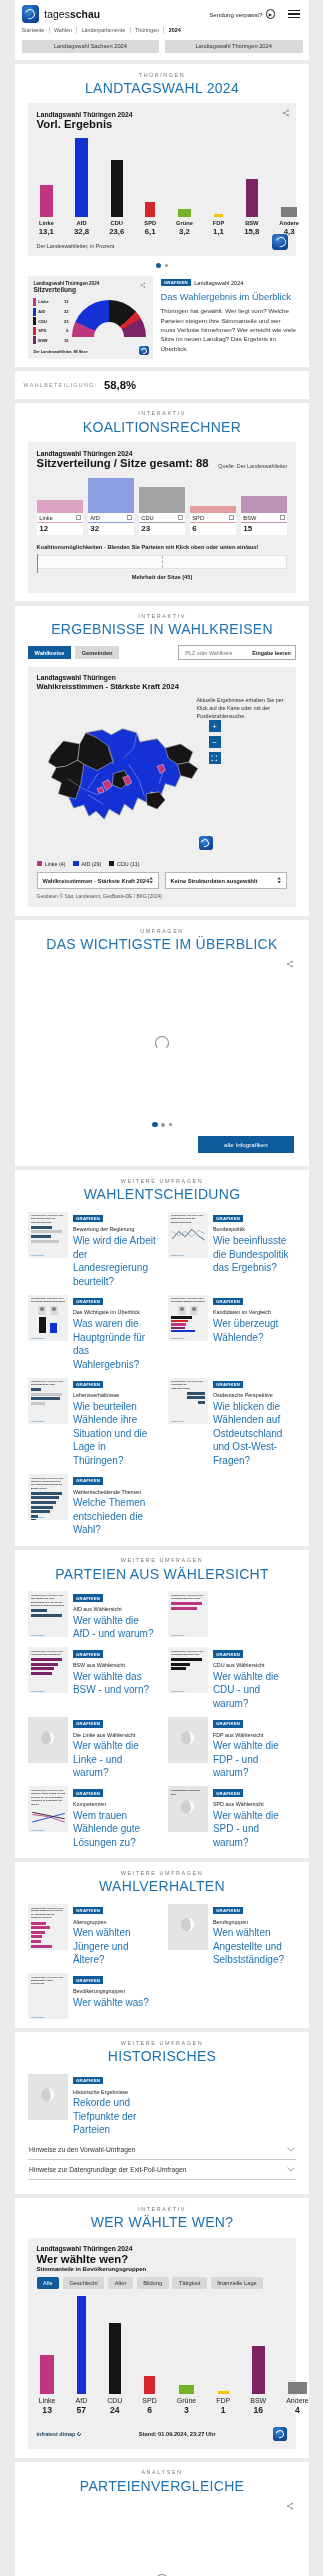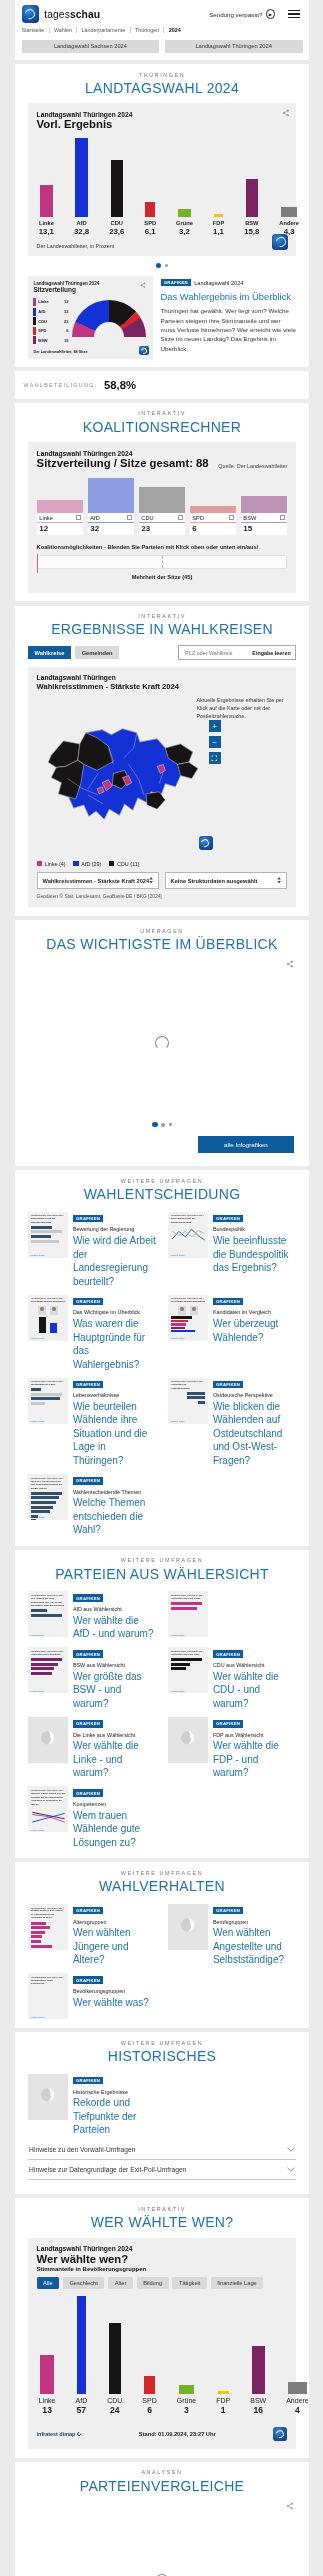--- a/index.html
+++ b/index.html
@@ -661,21 +661,21 @@
           <div class="pre">Landtagswahl Thüringen 2024</div>
           <div class="tt">Ansichten über das BSW</div>
           <div class="hb" style="width: 90%; background: rgb(124, 36, 99);"></div>
           <div class="hb" style="width: 80%; background: rgb(124, 36, 99);"></div>
           <div class="hb" style="width: 66%; background: rgb(124, 36, 99);"></div>
           <div class="hb" style="width: 62%; background: rgb(124, 36, 99);"></div>
           <div class="tfoot">
             <span>infratest dimap</span>
           </div>
         </div>
-        <div class="txtcol"><span class="badge">GRAFIKEN</span><div class="t-kick">BSW aus Wählersicht</div><div class="t-hl">Wer größte das BSW - und warum?</div></div>
+        <div class="txtcol"><span class="badge">GRAFIKEN</span><div class="t-kick">BSW aus Wählersicht</div><div class="t-hl">Wer wählte das BSW - und vorn?</div></div>
       </div>
       <div class="tcard">
         <div class="thumb">
           <div class="pre">Landtagswahl Thüringen 2024</div>
           <div class="tt">Ansichten über die CDU</div>
           <div class="hb" style="width: 90%; background: rgb(22, 20, 20);"></div>
           <div class="hb" style="width: 56%; background: rgb(22, 20, 20);"></div>
           <div class="hb" style="width: 44%; background: rgb(22, 20, 20);"></div>
           <div class="tfoot">
             <span>infratest dimap</span>
@@ -703,20 +703,30 @@
       </div>
       <div class="tcard">
         <div class="thumb"><div class="pre">Landtagswahl Thüringen 2024</div><div class="tt">Welcher Partei trauen Sie am ehesten zu, die wichtigsten Aufgaben in Thüringen zu lösen?</div><svg viewBox="0 0 64 32" width="35" height="17.3">
             <polyline points="2,8 32,14 62,20" fill="none" stroke="#161414" stroke-width="1.6"></polyline>
             <polyline points="2,12 32,16 62,26" fill="none" stroke="#c0357f" stroke-width="1.6"></polyline>
             <polyline points="2,26 32,18 62,10" fill="none" stroke="#1331d5" stroke-width="1.6"></polyline>
           </svg><div class="tfoot">
             <span>infratest dimap</span>
           </div></div>
         <div class="txtcol"><span class="badge">GRAFIKEN</span><div class="t-kick">Kompetenzen</div><div class="t-hl">Wem trauen Wählende gute Lösungen zu?</div></div>
+      </div>
+      <div class="tcard">
+        <div class="thumb ph">
+          <div class="tt">Landtagswahl Thüringen 2024</div>
+          <span><svg viewBox="0 0 40 40" width="19.4" height="19.4">
+              <circle cx="20" cy="20" r="14" fill="#cfcfcf"></circle>
+              <path d="M20 6a14 14 0 010 28c6-4 8-9.5 6-14s1-9.5-6-14z" fill="#fff" opacity=".9"></path>
+            </svg></span>
+        </div>
+        <div class="txtcol"><span class="badge">GRAFIKEN</span><div class="t-kick">SPD aus Wählersicht</div><div class="t-hl">Wer wählte die SPD - und warum?</div></div>
       </div>
     </div>
 </section>
 
 <div class="gap"></div>
 
 <section class="band pad">
   <div class="kicker">WEITERE UMFRAGEN</div>
   <h2 class="sec-title">WAHLVERHALTEN</h2>
   <div class="cards" id="cards-wahlverhalten">

